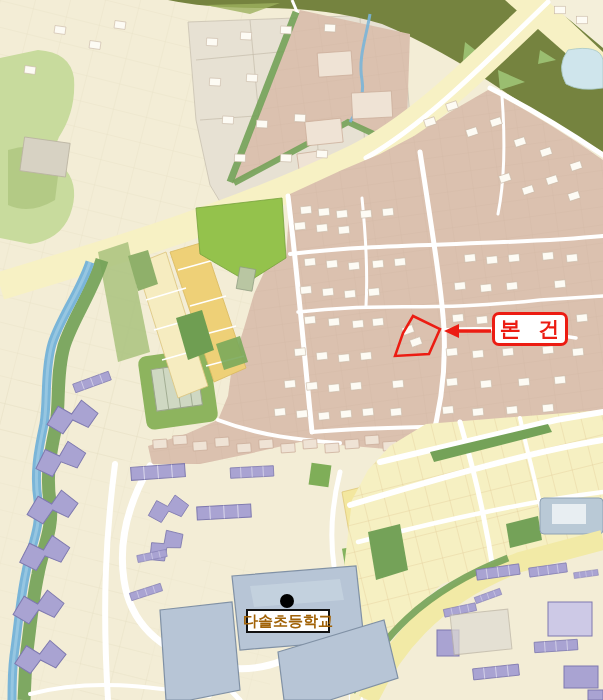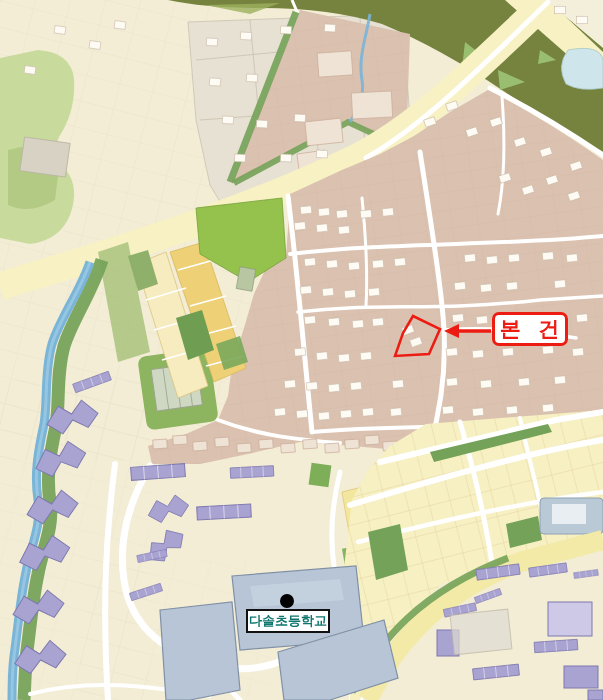--- a/index.html
+++ b/index.html
@@ -18,21 +18,21 @@
   .bldg2{fill:#efe3d5;stroke:#c9ab97;stroke-width:.7;}
   .road{stroke:#ffffff;fill:none;stroke-linecap:round;stroke-linejoin:round;}
   .callout{position:absolute;left:492px;top:312px;width:76px;height:34px;
     border:3px solid var(--red);border-radius:7px;background:#fff;
     display:flex;align-items:center;justify-content:center;box-sizing:border-box;}
   .callout span{color:var(--red);font-size:21px;font-weight:bold;letter-spacing:5px;
     white-space:nowrap;transform:translateX(2px);}
   .school-label{position:absolute;left:246px;top:609px;width:84px;height:24px;
     border:2px solid var(--black);background:#fff;display:flex;align-items:center;
     justify-content:center;box-sizing:border-box;}
-  .school-label span{color:#0f766e;font-size:13px;font-weight:bold;white-space:nowrap;}
+  .school-label span{color:#a16207;font-size:15px;font-weight:bold;white-space:nowrap;}
   .school-dot{position:absolute;left:280px;top:594px;width:14px;height:14px;
     border-radius:50%;background:#000;}
 </style>
 </head>
 <body>
 
 <div class="map-wrap">
 <svg width="603" height="700" viewBox="0 0 603 700">
   <defs>
     <pattern id="pCream" width="34" height="26" patternUnits="userSpaceOnUse" patternTransform="rotate(14)">

